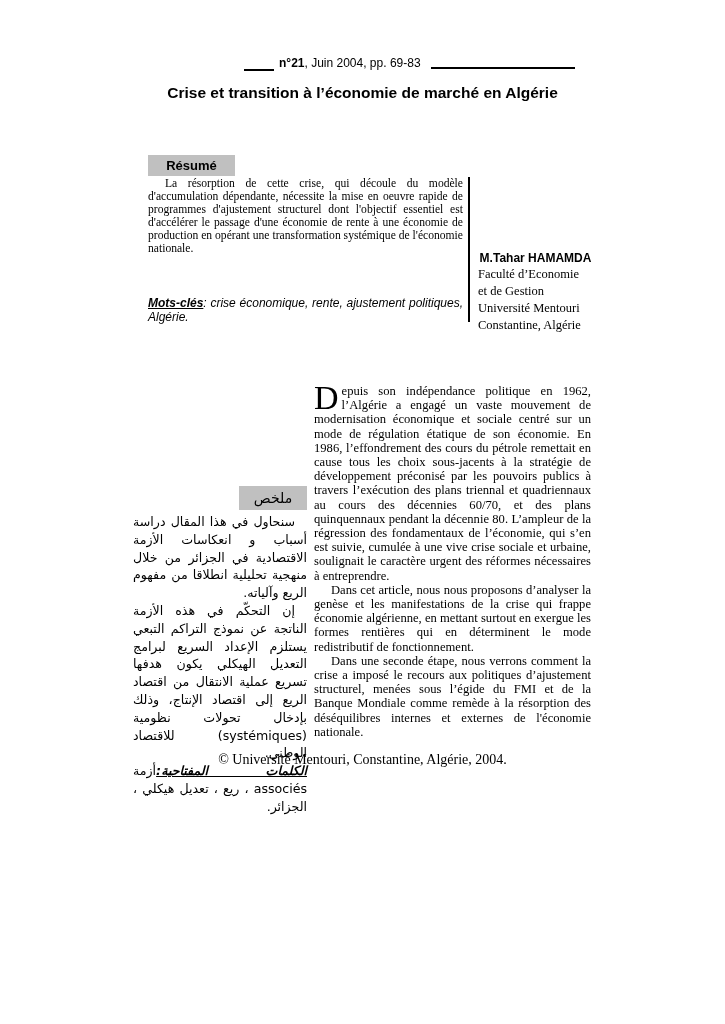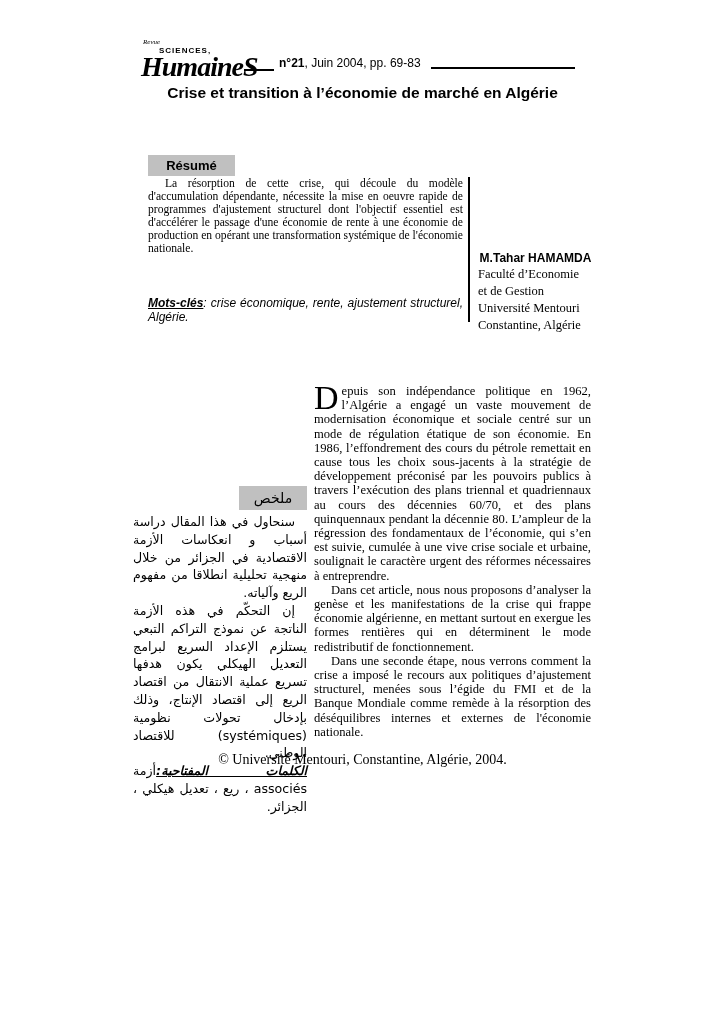--- a/index.html
+++ b/index.html
@@ -53,42 +53,35 @@
   .dropcap{float:left;font-size:34px;line-height:26px;padding-right:3px;margin-top:1px;}
   
   .footer{position:absolute;left:0;top:752px;width:725px;text-align:center;
     font-size:14px;}
 </style>
 </head>
 <body>
 
 <div class="page">
 
-  <div class="logo">
-    <div class="revue">Revue</div>
-    <div class="logo-row">
-      <span class="sciences">SCIENCES,</span>
-      <span class="humaines">HumaineS</span>
-    </div>
-  </div>
 
   <div class="rule" style="left:244px;top:69px;width:30px;height:2px;"></div>
   <div class="issue-line">
     <span class="issue-no">n°21</span><span>, Juin 2004, pp. 69-83</span>
   </div>
   <div class="rule" style="left:431px;top:67px;width:144px;height:2px;"></div>
 
   <div class="title">Crise et transition à l’économie de marché en Algérie</div>
 
   <div class="resume-label">Résumé</div>
   <div class="resume-text">
     <p>La résorption de cette crise, qui découle du modèle d'accumulation dépendante, nécessite la mise en oeuvre rapide de programmes d'ajustement structurel dont l'objectif essentiel est d'accélérer le passage d'une économie de rente à une économie de production en opérant une transformation systémique de l'économie nationale.</p>
   </div>
   <div class="motscles">
-    <span class="kw-label">Mots-clés</span><span>: crise économique, rente, ajustement structurel, Algérie.</span>
+    <span class="kw-label">Mots-clés</span><span>: crise économique, rente, ajustement politiques, Algérie.</span>
   </div>
 
   <div class="vdivider"></div>
 
   <div class="author">
     <div class="author-name">M.Tahar HAMAMDA</div>
     <div class="author-aff">Faculté d’Economie</div>
     <div class="author-aff">et de Gestion</div>
     <div class="author-aff">Université Mentouri</div>
     <div class="author-aff">Constantine, Algérie</div>

